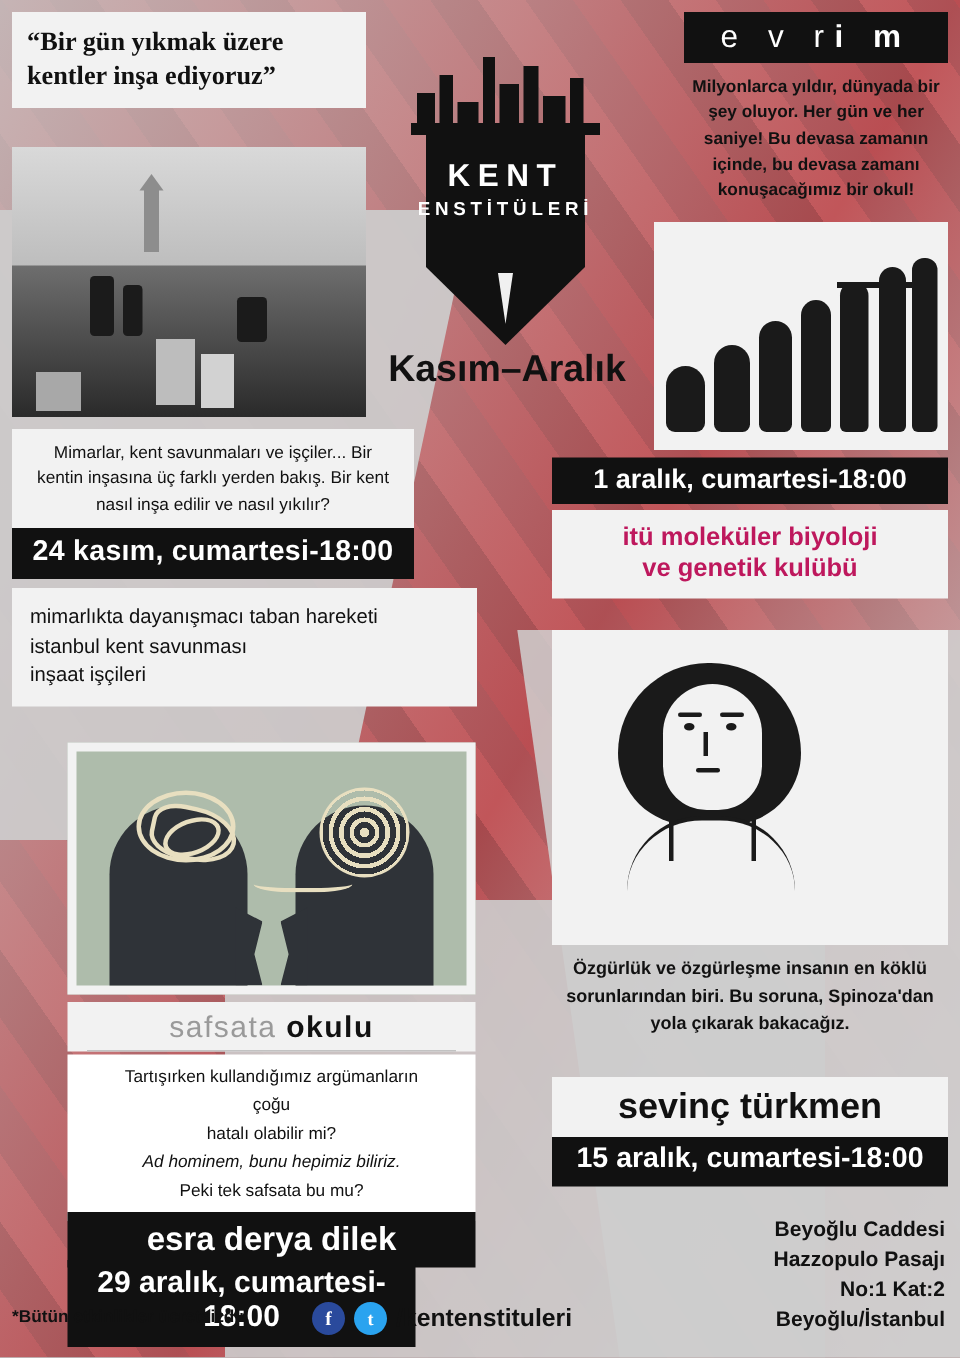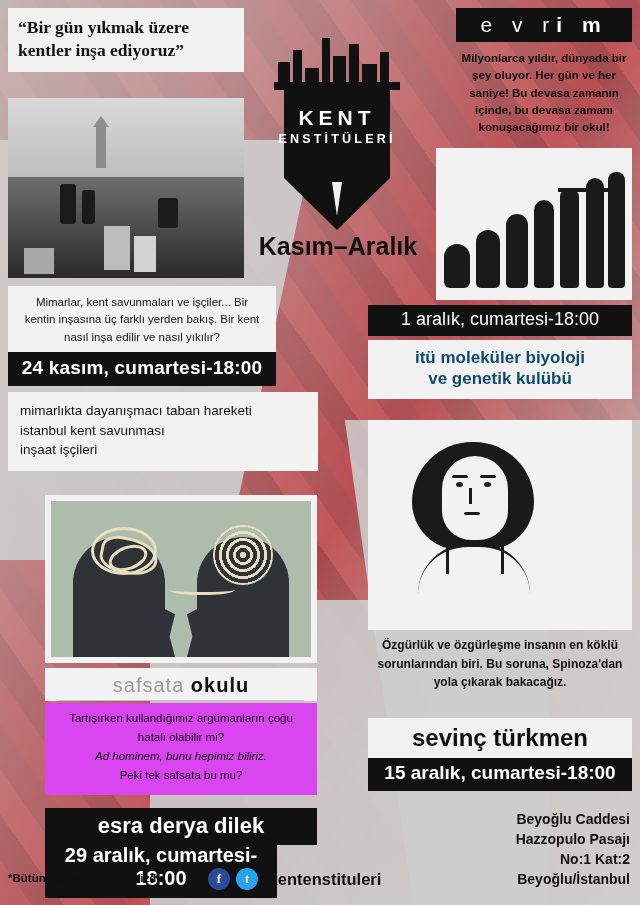--- a/index.html
+++ b/index.html
@@ -161,22 +161,22 @@
     padding:6px 0 4px;
     font-size:20px; color:#111; letter-spacing:1px;
   }
   .safsata-title .grey { color:#9a9a9a; }
   .safsata-title .bold { font-weight:bold; }
   .safsata-rule {
     left:58px; top:700px; width:246px; height:1px; background:#c2c2c2;
   }
   .safsata-text {
     left:45px; top:703px; width:272px;
-    background:#d946ef; text-align:center;
-    padding:6px 16px 10px;
+    background:#ffffff; text-align:center;
+    padding:6px 30px 10px;
     font-size:11.5px; line-height:1.65; color:#111;
   }
   .safsata-text .ital { font-style:italic; }
   .band-esra {
     left:45px; top:808px; width:272px;
     padding:5px 0 6px; font-size:22px; font-weight:bold;
   }
   .band-29 {
     left:45px; top:840px; width:232px;
     padding:4px 0 8px; font-size:20px; font-weight:bold;
@@ -232,25 +232,25 @@
     text-align:center;
   }
   
   .evo {
     right:8px; top:148px; width:196px; height:152px;
     background:#f2f2f2; overflow:hidden;
   }
   .evo-fig { position:absolute; bottom:12px; background:#1a1a1a; }
   .band-1aralik {
     right:8px; top:305px; width:264px;
-    padding:4px 0 6px; font-size:18px; font-weight:normal;
+    padding:4px 0 6px; font-size:18px; font-weight:bold;
   }
   .itu-band {
     right:8px; top:340px; width:264px;
-    background:#f2f2f2; color:#0c4a6e;
+    background:#f2f2f2; color:#be185d;
     padding:7px 10px 9px;
     font-size:17px; font-weight:bold; line-height:1.25; text-align:center;
   }
 
   
   .spinoza-img {
     right:8px; top:420px; width:264px; height:210px;
     background:#f2f2f2; overflow:hidden;
   }
   .sp-hair {

